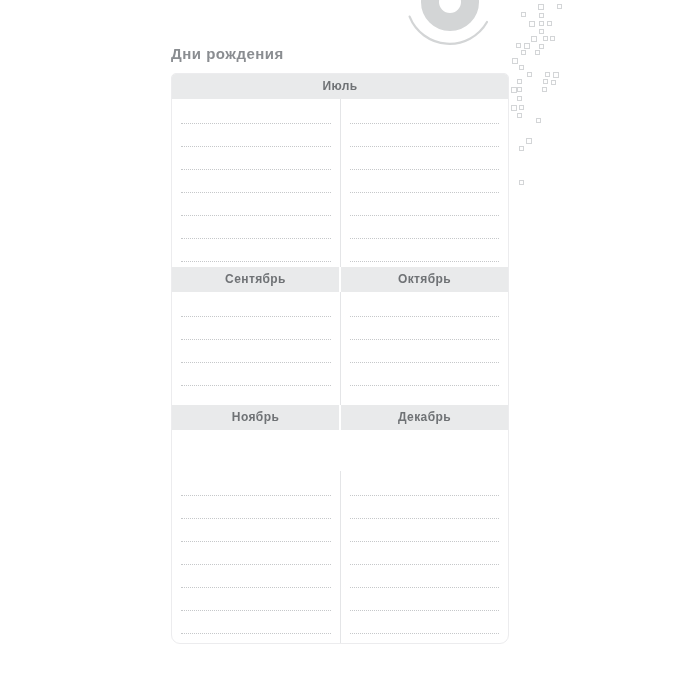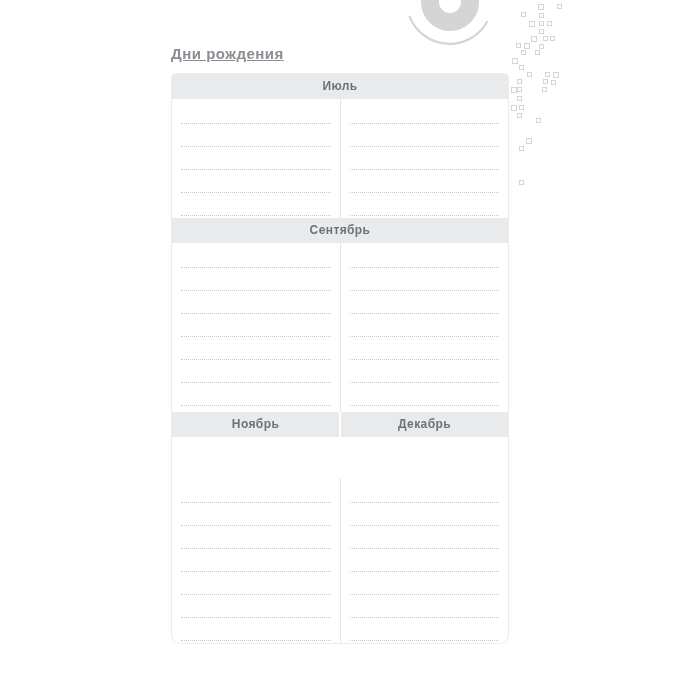--- a/index.html
+++ b/index.html
@@ -23,37 +23,36 @@
     border: 1px solid #d3d5d7;
     background: #fefefe;
   }
 
   
   .title {
     position: absolute; left: 171px; top: 45px;
     font-size: 15px; font-weight: bold;
     color: #8a8d91; letter-spacing: 0.5px;
     margin: 0;
-    text-decoration: underline;
   }
 
   
   .btable {
     position: absolute; left: 171px; top: 73px;
     width: 338px; height: 571px;
     box-sizing: border-box;
     border: 1px solid #ececee;
     border-radius: 5px 5px 9px 9px;
     overflow: hidden;
     display: flex; flex-direction: column;
     background: #ffffff;
   }
   .sec { display: flex; flex-direction: column; flex: none; }
-  .sec-1 { height: 144px; }
-  .sec-2 { height: 194px; }
+  .sec-1 { height: 193px; }
+  .sec-2 { height: 138px; }
   .sec-3 { flex: 1; gap: 41px; }
 
   .hrow { display: flex; gap: 2px; height: 25px; flex: none; background: #ffffff; }
   .hcell {
     flex: 1; background: #e9eaeb;
     color: #6f7275; font-size: 12px; font-weight: bold;
     text-align: center; line-height: 25px; letter-spacing: 0.4px;
   }
   .brow { display: flex; flex: 1; min-height: 0; }
   .bcell {
@@ -139,20 +138,21 @@
             <div class="wline"></div>
             <div class="wline"></div>
             <div class="wline"></div>
           </div>
       </div>
     </div>
 
     <div class="sec sec-2">
       <div class="hrow">
         <div class="hcell">Сентябрь</div>
+        <div class="hcell">Октябрь</div>
       </div>
       <div class="brow">
         <div class="bcell">
             <div class="wline"></div>
             <div class="wline"></div>
             <div class="wline"></div>
             <div class="wline"></div>
             <div class="wline"></div>
             <div class="wline"></div>
             <div class="wline"></div>

